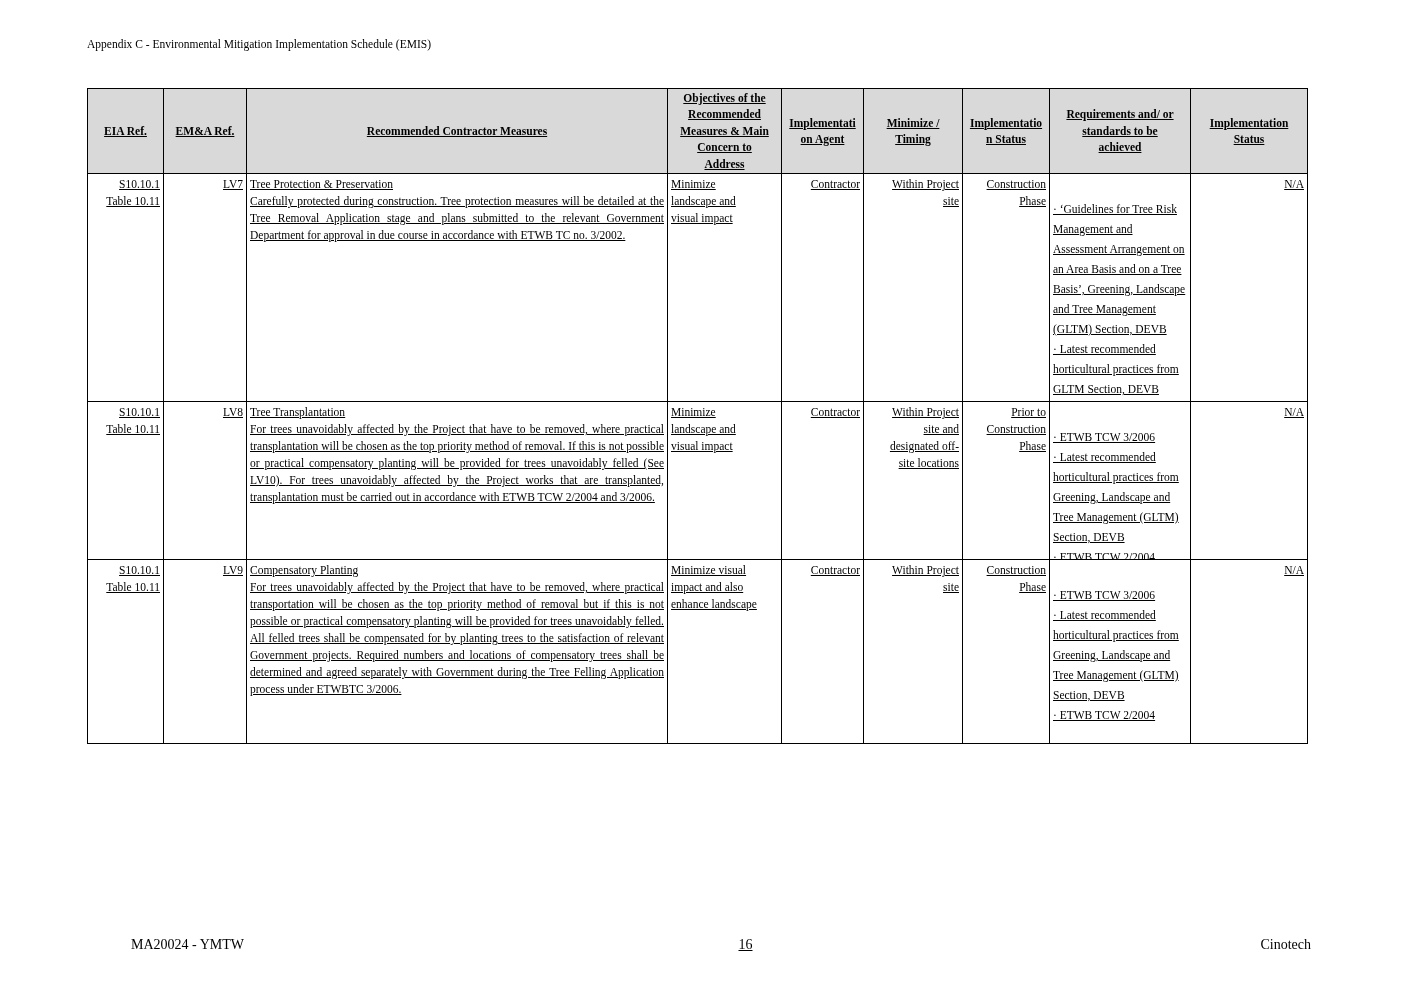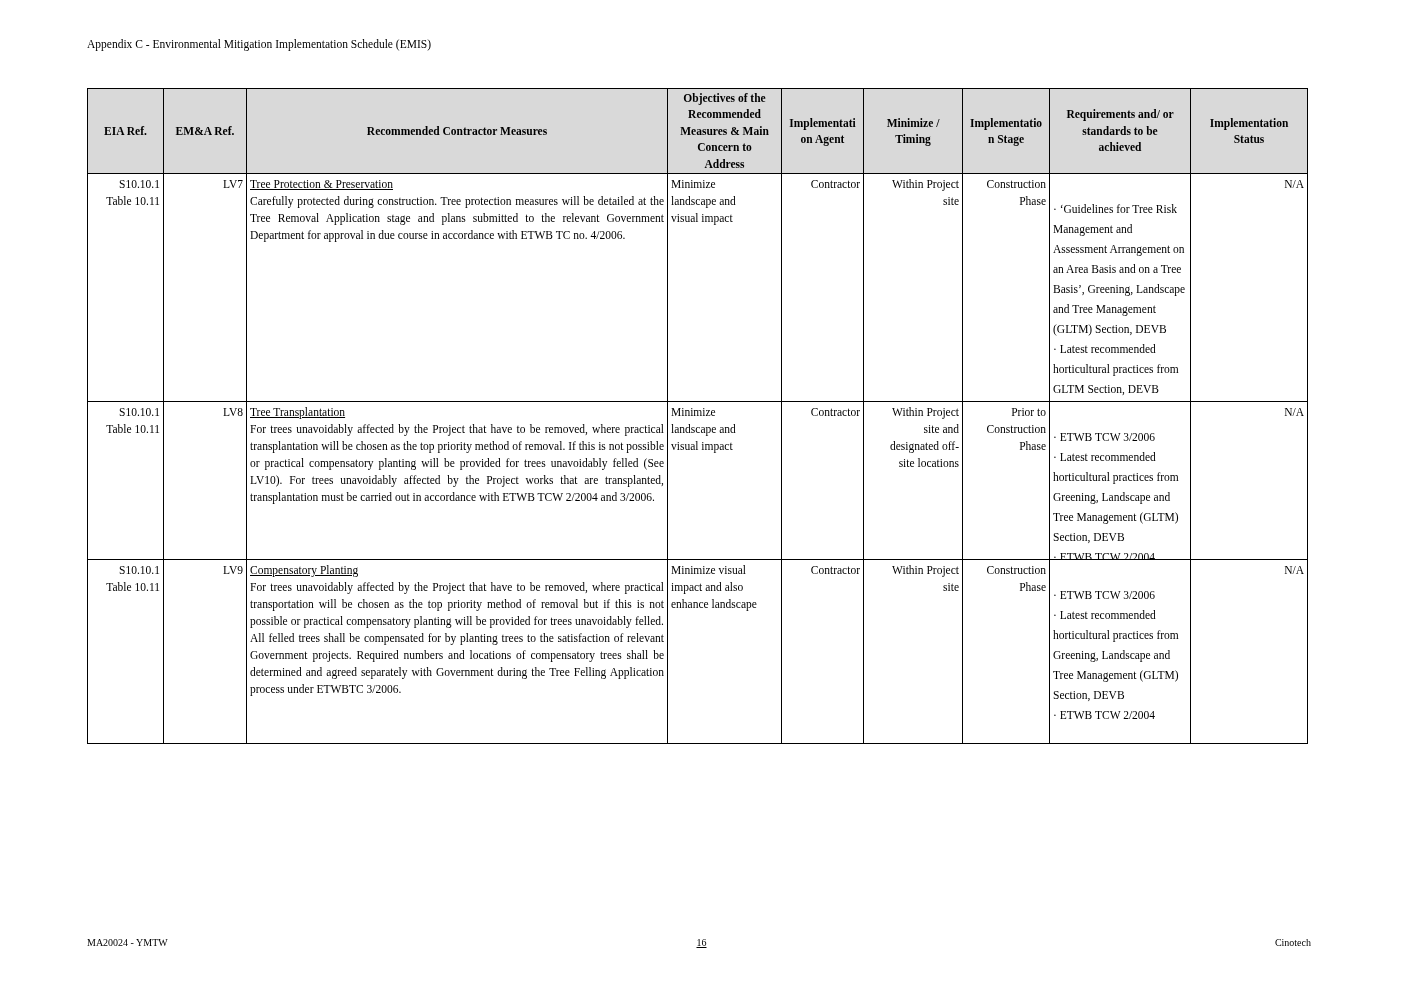--- a/index.html
+++ b/index.html
@@ -22,20 +22,21 @@
     left: 87px; top: 88px;
     width: 1220px;
     border-collapse: collapse;
     table-layout: fixed;
   }
   table.emis th, table.emis td {
     border: 1px solid #000;
     vertical-align: top;
     padding: 0;
     font-size: 11.5px;
+    text-decoration: underline;
   }
   table.emis th {
     background: #d9d9d9;
     font-weight: bold;
     vertical-align: middle;
     text-align: center;
     white-space: pre-line;
     line-height: 16.4px;
     height: 82px;
     padding: 1px 2px;
@@ -49,22 +50,23 @@
   tr.r2 .cb { height: 132px; }
   tr.r3 .cb { height: 158px; }
   .center { text-align: right; white-space: pre-line; }
   .preline { white-space: pre-line; }
   .measure-title { text-decoration: underline; }
   .measure-body { text-align: justify; }
   td.req .cb { line-height: 20px; padding-top: 1px; margin-top: 24px; }
   .footer-left, .footer-center, .footer-right {
     position: absolute;
     top: 937px;
-    font-size: 10px;
+    font-size: 14px;
     white-space: nowrap;
+    margin-left: 44px;
   }
   .footer-left { left: 87px; }
   .footer-center { left: 50%; transform: translateX(-50%); text-decoration: underline; }
   .footer-right { right: 92px; }
 </style>
 </head>
 <body>
 
 <div class="doc-title">Appendix C - Environmental Mitigation Implementation Schedule (EMIS)</div>
 
@@ -88,41 +90,41 @@
       <th>Objectives of the
 Recommended
 Measures &amp; Main
 Concern to
 Address</th>
       <th>Implementati
 on Agent</th>
       <th>Minimize /
 Timing</th>
       <th>Implementatio
-n Stage</th>
+n Status</th>
       <th>Requirements and/ or
 standards to be
 achieved</th>
       <th>Implementation
 Status</th>
     </tr>
   </thead>
   <tbody>
     <tr class="r1">
       <td>
           <div class="cb center">S10.10.1
 Table 10.11</div>
         </td>
       <td>
           <div class="cb center">LV7</div>
         </td>
       <td>
           <div class="cb">
         <span class="measure-title">Tree Protection &amp; Preservation</span>
-        <div class="measure-body">Carefully protected during construction.  Tree protection measures will be detailed at the Tree Removal Application stage and plans submitted to the relevant Government Department for approval in due course in accordance with ETWB TC no. 4/2006.</div>
+        <div class="measure-body">Carefully protected during construction.  Tree protection measures will be detailed at the Tree Removal Application stage and plans submitted to the relevant Government Department for approval in due course in accordance with ETWB TC no. 3/2002.</div>
       </div>
         </td>
       <td>
           <div class="cb preline">Minimize
 landscape and
 visual impact</div>
         </td>
       <td>
           <div class="cb center">Contractor</div>
         </td>

